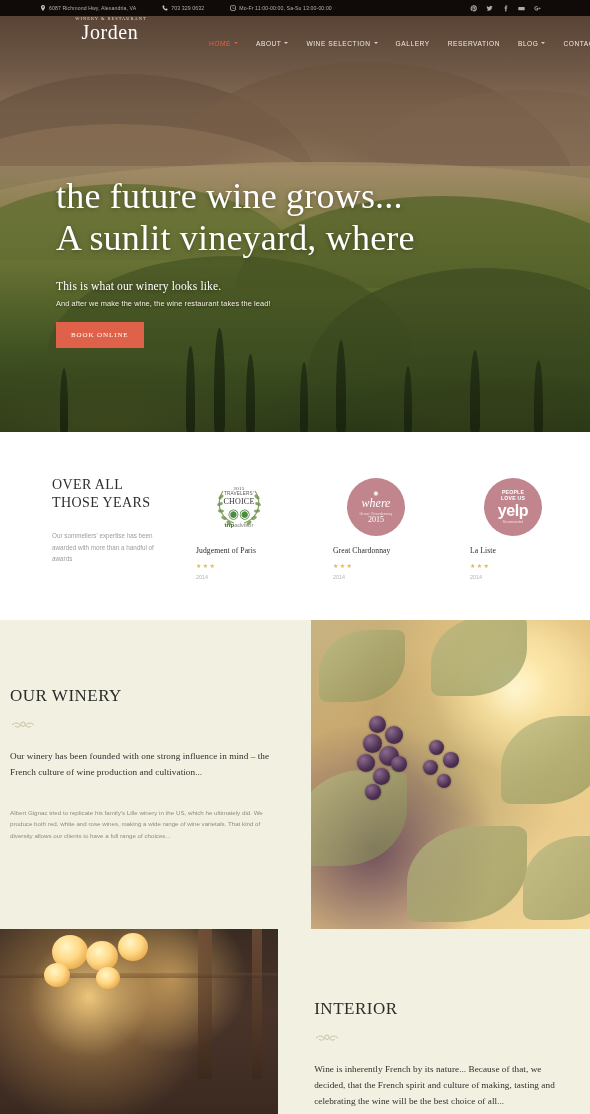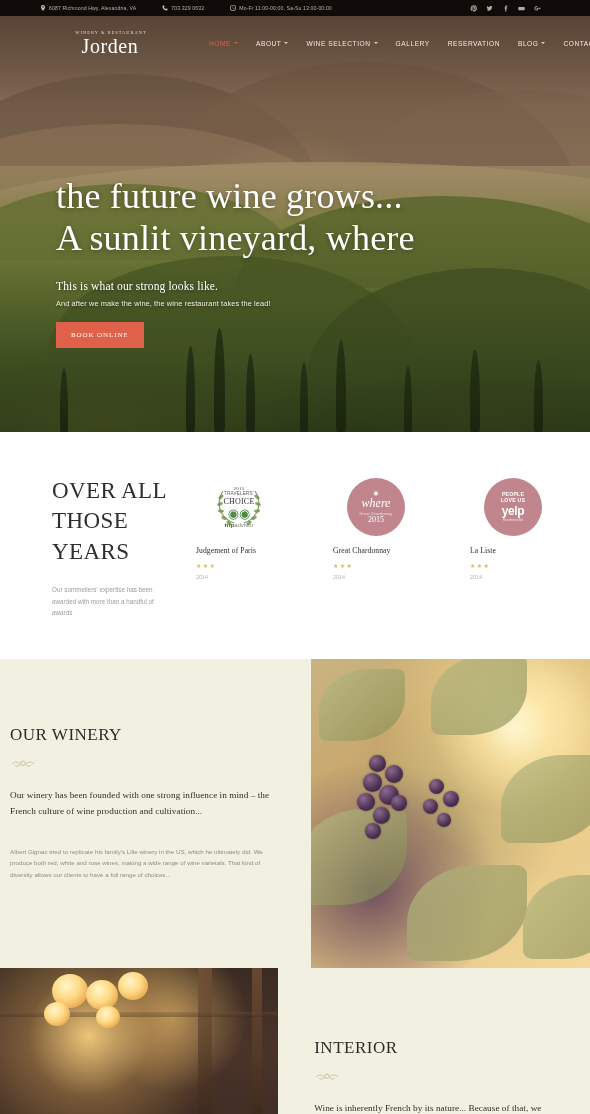--- a/index.html
+++ b/index.html
@@ -82,21 +82,21 @@
     pointer-events: none;
   }
   .hero-veil {
     position: absolute; inset: 0;
     background: linear-gradient(to bottom, rgba(44,28,18,.46) 0%, rgba(44,28,18,.18) 22%, rgba(30,26,14,.10) 50%, rgba(20,24,10,.30) 100%);
   }
 
   
   .header {
     position: absolute; left: 0; right: 0; top: 0; height: 54px;
-    display: flex; align-items: center; z-index: 30;
+    display: flex; z-index: 30;
     padding: 0 20px 0 46px;
   }
   .logo { width: 128px; flex: 0 0 auto; }
   .logo-top {
     font-family: "Liberation Serif", serif;
     font-size: 4.4px; letter-spacing: 1.05px; color: #e0d5cb;
     text-transform: uppercase; text-align: center; margin-bottom: 1px; margin-left: 2px;
   }
   .logo-main {
     font-family: "Liberation Serif", serif;
@@ -137,21 +137,21 @@
     padding: 9px 15px; cursor: pointer;
   }
 
   
   .awards {
     background: #fff; padding: 44px 0 40px; display: flex; align-items: flex-start;
   }
   .aw-left { width: 196px; padding-left: 52px; flex: 0 0 auto; }
   .aw-title {
     font-family: "Liberation Serif", serif;
-    font-size: 23px; color: #2e2e2e; line-height: 1.32; letter-spacing: .4px;
+    font-size: 14px; color: #2e2e2e; line-height: 1.32; letter-spacing: .4px;
     font-weight: 400;
   }
   .aw-desc {
     font-size: 6.3px; color: #9d9d9d; line-height: 1.85; margin-top: 17px; max-width: 120px;
   }
   .aw-grid { flex: 1; display: flex; justify-content: space-between; padding-right: 34px; padding-top: 2px; }
   .aw-item { width: 86px; text-align: left; }
   .badge {
     width: 58px; height: 58px; margin: 0 auto 10px; border-radius: 50%;
     display: flex; flex-direction: column; align-items: center; justify-content: center;
@@ -171,21 +171,21 @@
   .tb-brand i { color: #8a8a8a; font-style: normal; }
   .win-top { font-size: 7px; color: #fff; opacity: .9; line-height: 1; }
   .win-main { font-family: "Liberation Serif", serif; font-style: italic; font-size: 12px; color: #fff; line-height: 1.1; }
   .win-sub { font-size: 3.6px; color: #f3e3e5; letter-spacing: .2px; margin-top: 2px; }
   .win-year { font-family: "Liberation Serif", serif; font-size: 8px; color: #fff; line-height: 1.1; }
   .mi-top { font-size: 3.3px; color: #f2dfe1; letter-spacing: .1px; }
   .mi-main { font-family: "Liberation Sans", sans-serif; font-weight: 700; font-size: 9.5px; color: #fff; line-height: 1.05; letter-spacing: -.2px; }
   .mi-sub { font-size: 7.5px; color: #f6e8ea; line-height: 1.1; }
   .mi-foot { font-size: 3px; color: #f0dcde; background: rgba(255,255,255,.18); padding: .5px 3px; margin-top: 2px; }
   .yp-top { font-size: 5.2px; font-weight: 700; color: #fff; line-height: 1.12; letter-spacing: .2px; }
-  .yp-logo { font-family: "Liberation Sans", sans-serif; font-weight: 700; font-size: 12px; color: #fff; line-height: 1; letter-spacing: -.4px; margin: 1px 0; }
+  .yp-logo { font-family: "Liberation Sans", sans-serif; font-weight: 700; font-size: 16px; color: #fff; line-height: 1; letter-spacing: -.4px; margin: 1px 0; }
   .yp-foot { font-size: 3px; color: #f0dcde; }
   .aw-name { font-family: "Liberation Serif", serif; font-size: 7.6px; color: #2b2b2b; letter-spacing: .1px; }
   .aw-stars { color: #e8b84b; font-size: 6px; letter-spacing: 1.4px; margin-top: 7px; }
   .aw-year { font-size: 5.4px; color: #b3b3b3; margin-top: 5px; }
 
   
   .split { display: flex; height: 309px; }
   .pane-text { width: 327px; background: #f2f0e0; padding: 66px 30px 0 10px; }
   .pane-text.right { padding: 70px 24px 0 36px; }
   .sec-title {
@@ -359,21 +359,21 @@
           <span>Contact Us</span>
         </div>
       </div>
     </div>
 
     <div class="hero-copy">
       <div class="hero-title">
         <div>the future wine grows...</div>
         <div>A sunlit vineyard, where</div>
       </div>
-      <div class="hero-sub">This is what our strong looks like.</div>
+      <div class="hero-sub">This is what our winery looks like.</div>
       <div class="hero-sub2">And after we make the wine, the wine restaurant takes the lead!</div>
       <button class="btn-book">Book Online</button>
     </div>
   </div>
 
   <div class="awards">
     <div class="aw-left">
       <div class="aw-title">
         <div>OVER ALL</div>
         <div>THOSE YEARS</div>

